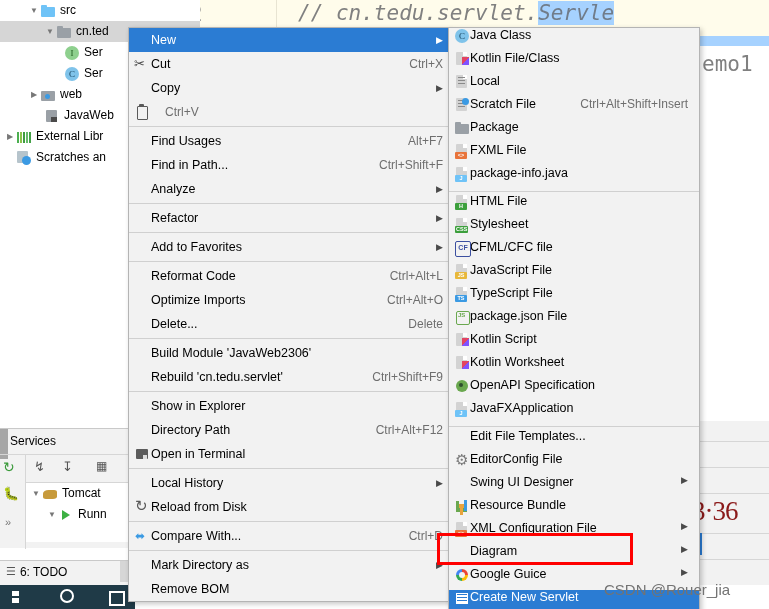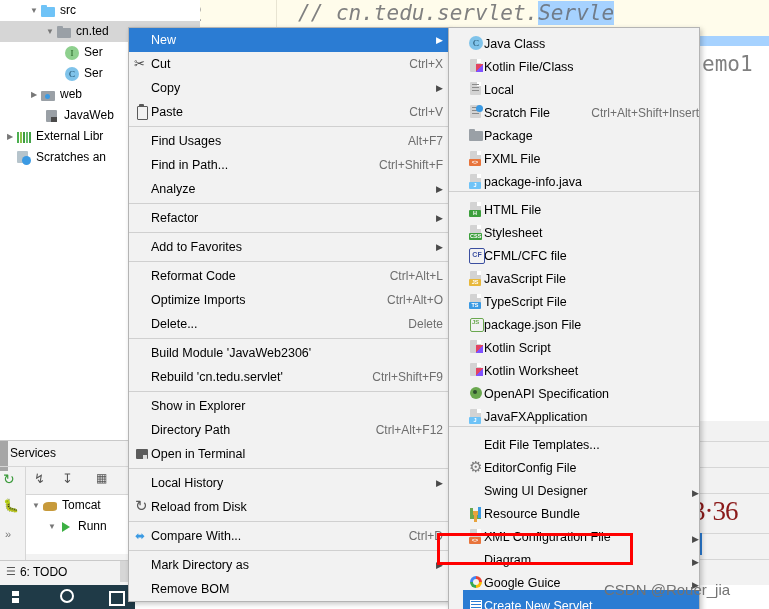--- a/index.html
+++ b/index.html
@@ -69,21 +69,21 @@
   .ico-iface::before{content:"I";position:absolute;left:1px;top:1px;width:14px;height:14px;border-radius:50%;background:#8ed08e;color:#1f5c1f;font-size:9px;line-height:14px;text-align:center;font-family:"Liberation Serif",serif;}
   .ico-class::before{content:"C";position:absolute;left:1px;top:1px;width:14px;height:14px;border-radius:50%;background:#7fc3ea;color:#14415c;font-size:9px;line-height:14px;text-align:center;font-family:"Liberation Serif",serif;}
   .ico-module::before{content:"";position:absolute;left:2px;top:2px;width:11px;height:12px;background:#9aa0a6;border-radius:1px;}
   .ico-module::after{content:"";position:absolute;left:7px;top:9px;width:6px;height:5px;background:#4a4a4a;}
   .ico-lib::before{content:"";position:absolute;left:1px;top:3px;width:14px;height:11px;
       background:repeating-linear-gradient(90deg,#4caf50 0 2px,#fff 2px 3px,#8bc34a 3px 5px,#fff 5px 6px,#3f9c41 6px 8px,#fff 8px 9px,#66bb6a 9px 11px,#fff 11px 12px,#43a047 12px 14px);}
   .ico-scratch::before{content:"";position:absolute;left:1px;top:1px;width:11px;height:12px;background:#b6c4cc;border-radius:1px;}
   .ico-scratch::after{content:"";position:absolute;left:6px;top:6px;width:9px;height:9px;border-radius:50%;background:#3b9ae3;}
 
   
-  .services-panel { position:absolute; left:0; top:440px; width:200px; height:120px; background:#f2f2f2; border-top:1px solid #c9c9c9; }
+  .services-panel { position:absolute; left:0; top:428px; width:200px; height:120px; background:#f2f2f2; border-top:1px solid #c9c9c9; }
   .services-title { position:absolute; left:10px; top:5px; font-size:12px; color:#000; }
   .services-handle { position:absolute; left:0px; top:0px; width:8px; height:30px; background:#a6a6a6; }
   .svc-toolbar { position:absolute; left:0; top:25px; width:200px; height:28px; border-top:1px solid #d6d6d6; }
   .svc-sidebar { position:absolute; left:0; top:25px; width:26px; height:95px; border-right:1px solid #d6d6d6; }
   .svc-tool { position:absolute; width:20px; height:20px; }
   .svc-tree { position:absolute; left:26px; top:53px; width:174px; height:60px; background:#fff; border-top:1px solid #d6d6d6; }
   .svc-row { position:absolute; height:21px; line-height:21px; white-space:nowrap; display:flex; align-items:center; font-size:12px; }
   .tomcat-ico::before{content:"";position:absolute;left:1px;top:4px;width:14px;height:9px;background:#c79a3b;border-radius:40% 20% 30% 20%;}
   .play-ico::before{content:"";position:absolute;left:4px;top:3px;border-style:solid;border-width:5px 0 5px 8px;border-color:transparent transparent transparent #3cb043;}
   .refresh-ico { color:#3a9a3a; font-size:14px; }
@@ -138,21 +138,21 @@
   .g-terminal::after{content:"";position:absolute;left:10px;top:9px;width:4px;height:4px;background:#dedede;}
   .g-reload::before{content:"\21BB";position:absolute;left:2px;top:-2px;font-size:15px;color:#5a5a5a;}
   .g-compare::before{content:"\2B0C";position:absolute;left:2px;top:1px;font-size:12px;color:#3b9ae3;}
 
   
   .sub-menu {
     position: absolute; left: 448px; top: 27px; width: 252px;
     background: #f2f2f2; border: 1px solid #b4b4b4;
     box-shadow: 2px 2px 5px rgba(0,0,0,0.22); z-index: 50;
   }
-  .smi { position:relative; display:flex; align-items:flex-end; height:23px; padding:0 0 0 5px; white-space:nowrap; cursor:default;margin-left:14px; }
+  .smi { position:relative; display:flex; align-items:flex-start; height:23px; padding:0 11px 0 5px; white-space:nowrap; cursor:default; }
   .smi.hl { background:#2b7cd3; }
   .smi .mi-label { font-size:12.5px; }
   .smi.hl .mi-label { color:#fff; }
 
   
   .fi { position:relative; width:16px; height:16px; flex:0 0 16px; }
   .fi .sheet { position:absolute; left:2px; top:1px; width:11px; height:13px; background:#d3d3d3; border-radius:1px; }
   .fi .fold  { position:absolute; left:9px; top:1px; width:4px; height:4px; background:#ffffff; }
   .fi .tag   { position:absolute; left:1px; bottom:0px; height:7px; min-width:12px; padding:0 1px;
                font-size:5.5px; line-height:7px; text-align:center; color:#fff; border-radius:1px;
@@ -311,21 +311,20 @@
       <span class="mi-label">Cut</span>
       <span class="mi-key">Ctrl+X</span>
     </div>
     <div class="mi">
       <span class="mi-ico"></span>
       <span class="mi-label">Copy</span>
       <span class="mi-arrow">▶</span>
     </div>
     <div class="mi">
       <span class="mi-ico g-paste"></span>
-      <span class="mi-label">Paste</span>
       <span class="mi-key">Ctrl+V</span>
     </div>
 
     <div class="msep"></div>
 
     <div class="mi">
       <span class="mi-ico"></span>
       <span class="mi-label">Find Usages</span>
       <span class="mi-key">Alt+F7</span>
     </div>

